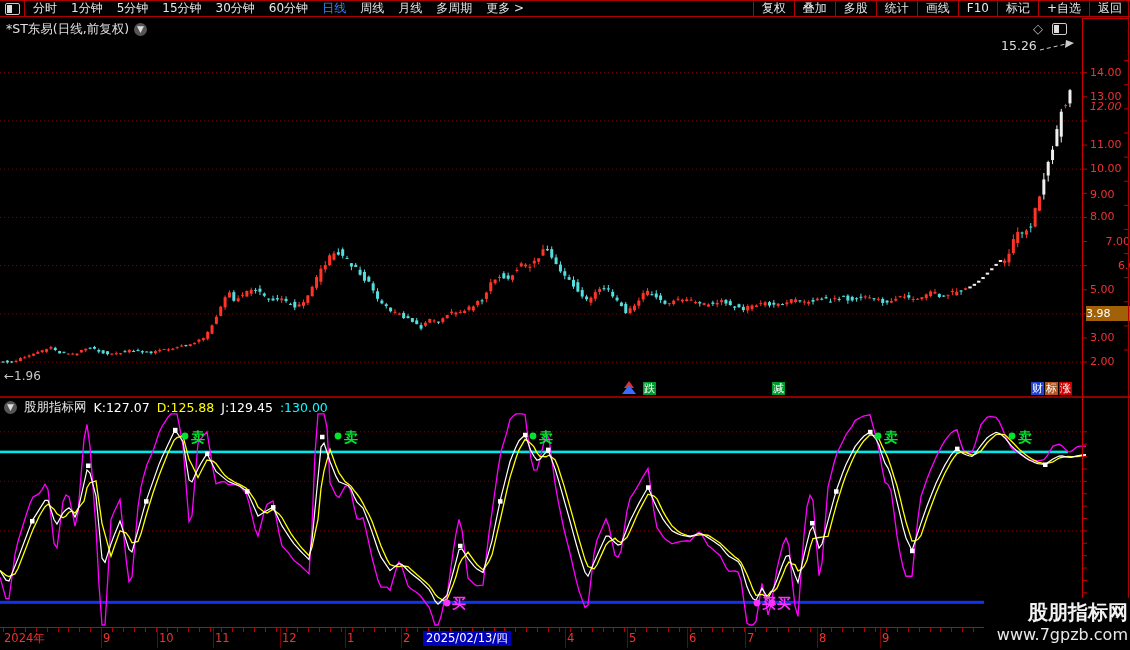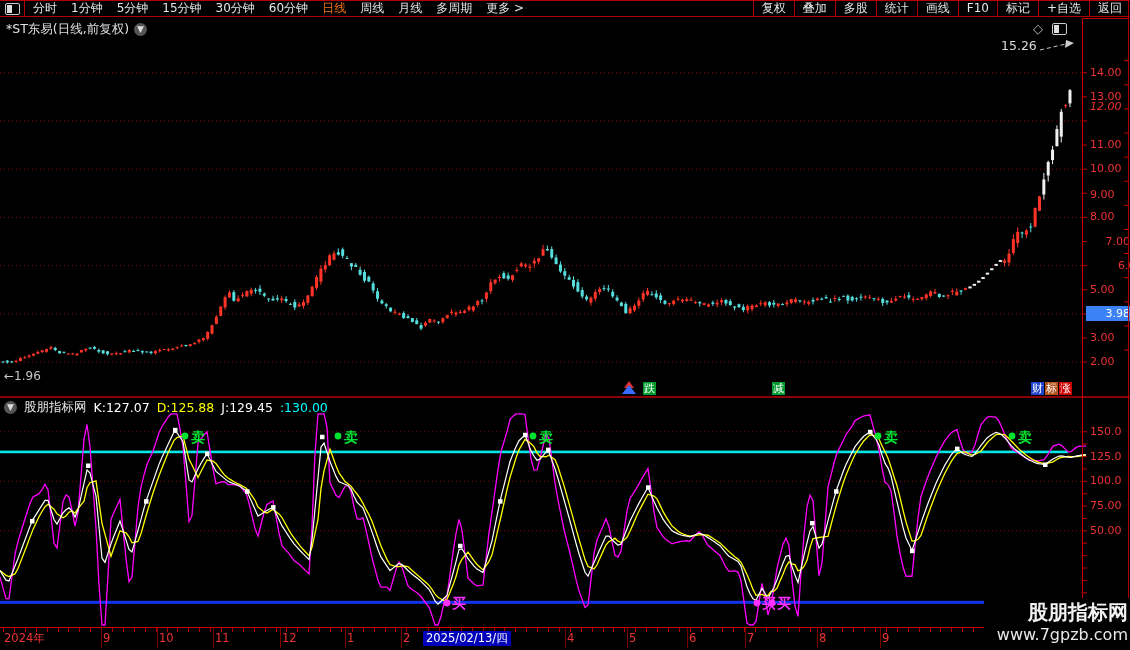--- a/index.html
+++ b/index.html
@@ -9,34 +9,34 @@
   .hline{position:absolute;left:0;height:1px;background:#c00000;}
   .vline{position:absolute;top:0;width:1px;background:#c00000;}
   
   #menubar{position:absolute;left:0;top:0;width:1130px;height:17px;border-top:1px solid #b00000;
            border-bottom:1px solid #b00000;box-sizing:border-box;display:flex;align-items:center;}
   #appicon-box{width:24px;height:15px;border-right:1px solid #b00000;display:flex;align-items:center;justify-content:center;flex:none;}
   .split-square{width:13px;height:10px;border:1px solid #ccc;border-radius:2px;position:relative;}
   .split-square::after{content:"";position:absolute;left:1px;top:1px;bottom:1px;width:5px;background:#ddd;}
   #menu-left{display:flex;align-items:center;gap:14px;padding-left:8px;flex:1;}
   .menu-item{color:#e6e6e6;font-size:12px;line-height:15px;white-space:nowrap;cursor:default;}
-  .menu-item.active{color:#f97316;}
+  .menu-item.active{color:#3b82f6;}
   #menu-right{display:flex;align-items:stretch;height:15px;padding-left:34px;}
   #menu-right .menu-item{border-left:1px solid #b00000;padding:0 8px;display:flex;align-items:center;}
   
   #titlebar{position:absolute;left:6px;top:21px;display:flex;align-items:center;gap:5px;}
   #title-text{color:#e0e0e0;font-size:12.5px;}
   .circle-chevron{width:13px;height:13px;border-radius:50%;background:#555;color:#ddd;font-size:9px;
                   display:flex;align-items:center;justify-content:center;line-height:1;}
   #win-icons{position:absolute;left:1033px;top:22px;display:flex;gap:9px;align-items:center;}
   .diamond-icon{color:#bbb;font-size:13px;line-height:1;}
   
   .ytick{position:absolute;color:#ee3333;font-size:11px;line-height:12px;width:40px;text-align:left;}
-  .price-box{position:absolute;background:#3b82f6;color:#fff;font-size:11px;line-height:15px;
-             text-align:right;}
+  .price-box{position:absolute;background:#a16207;color:#fff;font-size:11px;line-height:15px;
+             text-align:left;}
   
   #xaxis{position:absolute;left:0;top:628px;width:1130px;height:22px;}
   .xlabel{position:absolute;top:3px;color:#ee3333;font-size:11.5px;white-space:nowrap;}
   .xlabel.hl{background:#0000bb;color:#fff;padding:0 3px;}
   .xtick-major{position:absolute;top:0;width:1px;height:20px;background:#7a0000;}
   .xtick-minor{position:absolute;top:0;width:1px;height:4px;background:#b00000;}
   
   #ind-header{position:absolute;left:4px;top:399px;display:flex;align-items:center;gap:7px;
               font-size:12.5px;white-space:nowrap;}
   
@@ -688,27 +688,20 @@
       <div class="ytick" style="top: 211.411px;">8.00</div>
       <div class="ytick" style="top: 235.525px; text-align: right;">7.00</div>
       <div class="ytick" style="top: 259.638px; margin-left: 28px;">6.00</div>
       <div class="ytick" style="top: 283.752px;">5.00</div>
       <div class="ytick" style="top: 307.865px;">4.00</div>
       <div class="ytick" style="top: 331.979px;">3.00</div>
       <div class="ytick" style="top: 356.092px;">2.00</div>
     </div>
   <div class="price-box" id="last-price-box" style="left: 1086px; top: 306.348px; width: 44px; height: 15px;">3.98</div>
 
-  <div id="ind-axis" class="abs" style="left:1090px;top:397px;width:40px;height:230px;">
-      <div class="ytick" style="top: 28.7982px;">150.0</div>
-      <div class="ytick" style="top: 53.5688px;">125.0</div>
-      <div class="ytick" style="top: 78.3394px;">100.0</div>
-      <div class="ytick" style="top: 103.11px;">75.00</div>
-      <div class="ytick" style="top: 127.881px;">50.00</div>
-    </div>
 
   <div id="high-anno" style="left:1001px;top:38px;">15.26</div>
   <div id="low-anno" style="left:4px;top:369px;">←1.96</div>
 
   <div id="badges">
       <div class="badge" style="left: 643px; top: 382px; background: rgb(1, 154, 47);">跌</div>
       <div class="badge" style="left: 772px; top: 382px; background: rgb(1, 154, 47);">减</div>
       <div class="badge" style="left: 1031px; top: 382px; background: rgb(34, 68, 204);">财</div>
       <div class="badge" style="left: 1045px; top: 382px; background: rgb(180, 84, 30);">标</div>
       <div class="badge" style="left: 1059px; top: 382px; background: rgb(204, 0, 0);">涨</div>

